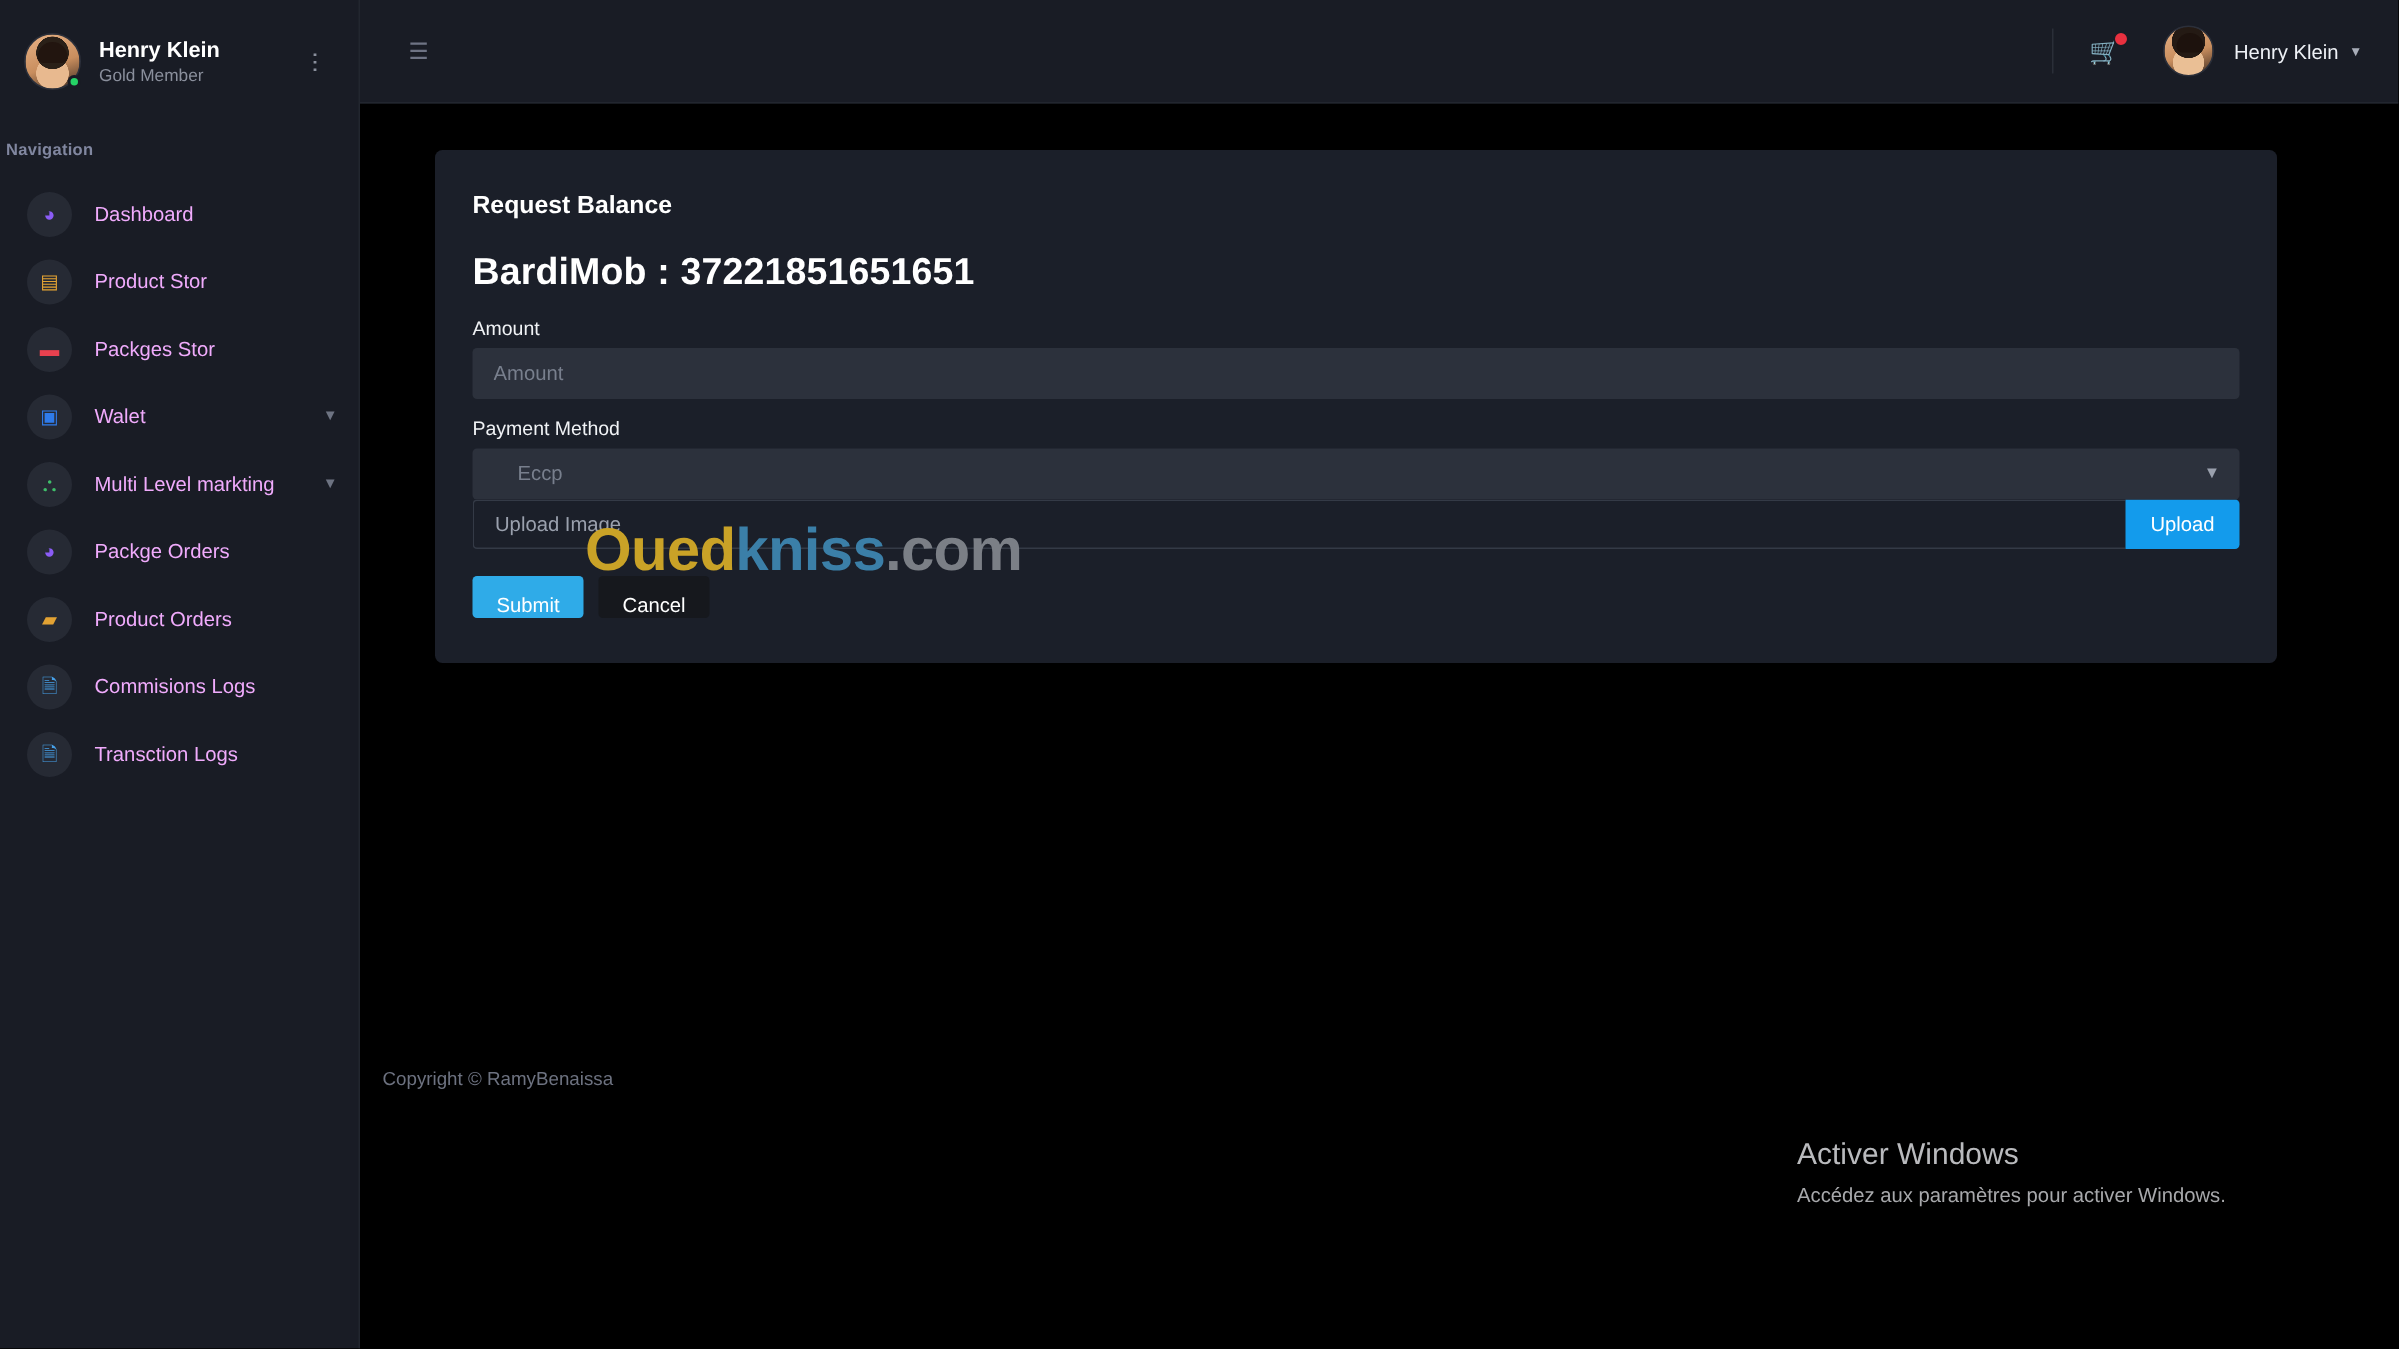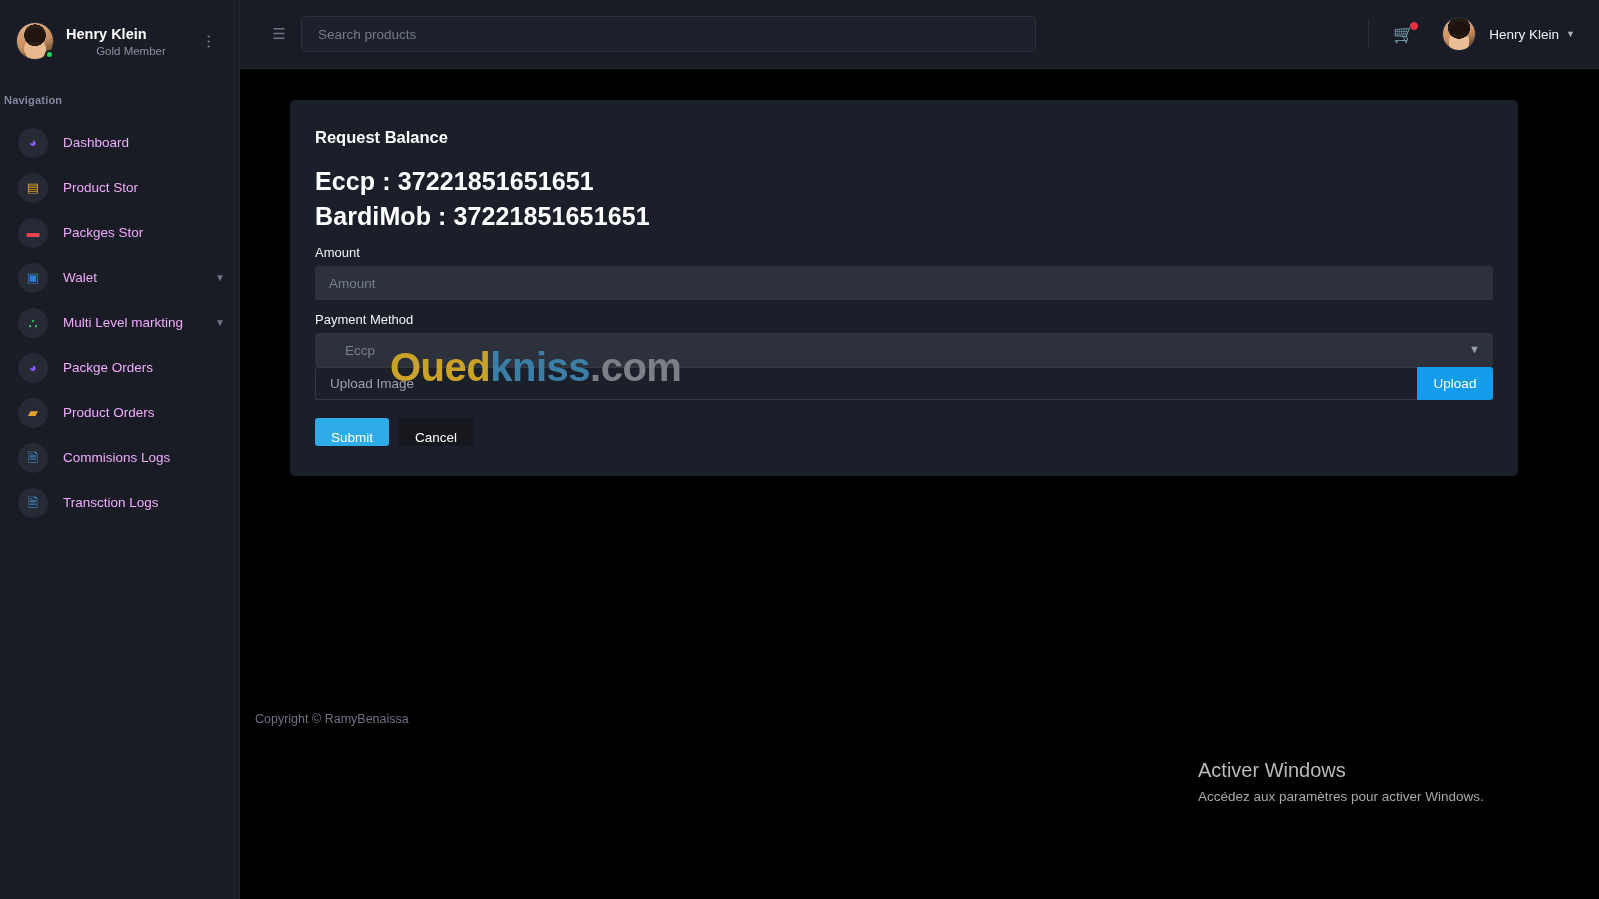--- a/index.html
+++ b/index.html
@@ -31,21 +31,21 @@
   .avatar::after{
     content:""; position:absolute; left:9px; top:6px; width:20px; height:14px;
     border-radius:10px 10px 4px 4px; background:#22150f;
   }
   .online-dot {
     position:absolute; right:0px; bottom:1px; width:9px; height:9px;
     border-radius:50%; background:#25d366; border:2px solid #191c25;
   }
   .profile-text { margin-left:12px; flex:1 1 auto; }
   .profile-name { color:#ffffff; font-size:14.5px; font-weight:bold; line-height:1.3; }
-  .profile-role { color:#8a8f9c; font-size:11.5px; margin-top:2px;text-align:center; }
+  .profile-role { color:#8a8f9c; font-size:11.5px; margin-top:2px; }
   .kebab { color:#8a8f9c; font-size:15px; letter-spacing:0; padding:0 6px; line-height:1;
            writing-mode:vertical-rl; cursor:pointer; }
 
   .nav-heading {
     color:#8187a0; font-size:11px; font-weight:bold;
     padding:34px 0 0 4px; letter-spacing:.2px;
   }
 
   .nav { margin-top:14px; }
   .nav-item {
@@ -232,42 +232,38 @@
         </div>
         <div class="nav-item">
           <span class="nav-ico" style="color: rgb(70, 160, 232);">🗎</span>
           <span class="nav-label">Transction Logs</span>
         </div>
       </nav>
   </aside>
 
   <header class="topbar">
     <div class="hamburger">☰</div>
-    <div class="search-box">
-      <input type="text" placeholder="Search products" style="">
-    </div>
     <div class="topbar-right">
       <div class="divider-v"></div>
       <div class="cart">
         🛒<span class="cart-badge"></span>
       </div>
       <div class="user-chip">
         <div class="user-avatar"></div>
         <span class="user-name">Henry Klein</span>
         <span class="caret">▼</span>
       </div>
     </div>
   </header>
 
   <main class="main">
 
     <section class="card">
       <div class="card-title">Request Balance</div>
 
-      <div class="acct-line">Eccp : 37221851651651</div>
       <div class="acct-line">BardiMob : 37221851651651</div>
 
       <div class="field-label">Amount</div>
       <div class="input-row">
         <input type="text" placeholder="Amount" style="">
       </div>
 
       <div class="field-label">Payment Method</div>
       <div class="select-row">
         <select id="pm-select"><option value="Eccp">Eccp</option><option value="BardiMob">BardiMob</option></select>

